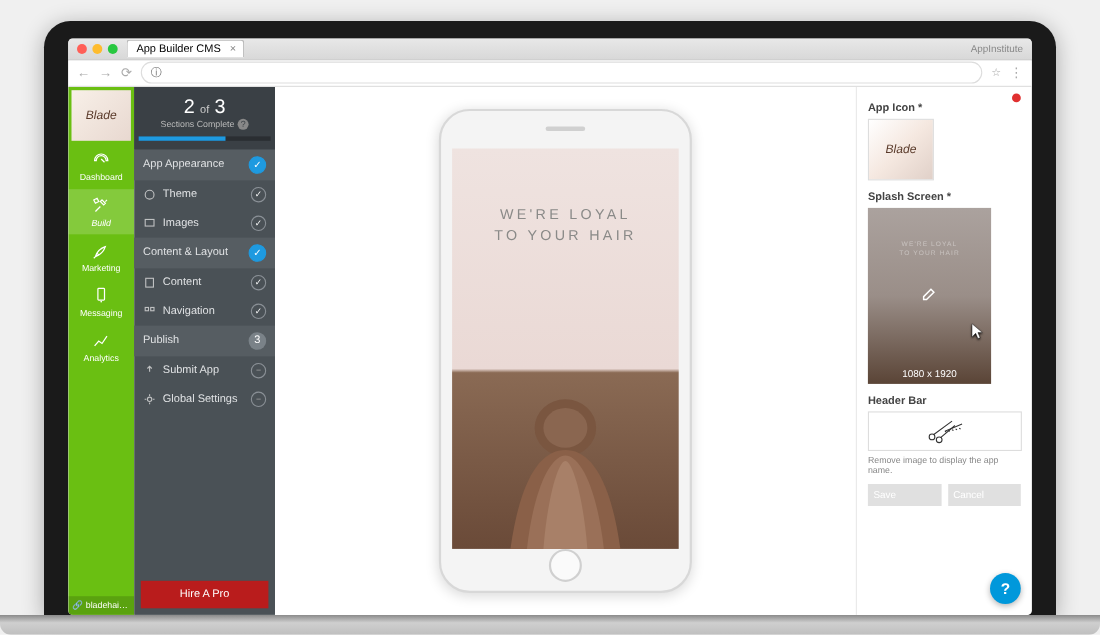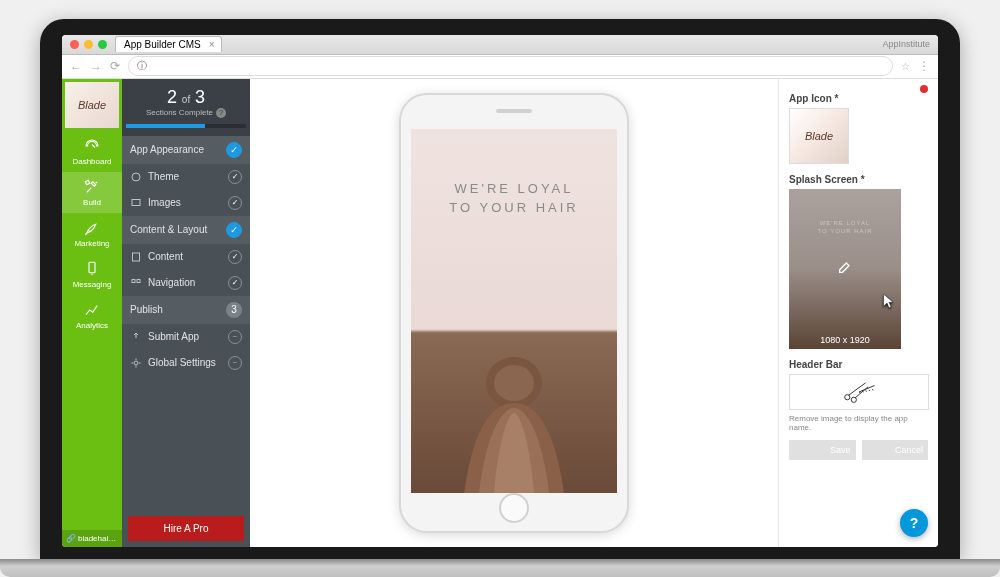--- a/index.html
+++ b/index.html
@@ -1,18 +1,18 @@
 <!DOCTYPE html>
 <html><head>
 <meta charset="utf-8">
 <style>
 * { margin: 0; padding: 0; box-sizing: border-box; font-family: -apple-system, "Helvetica Neue", Arial, sans-serif; }
 body { background: #f0f0f0; display: flex; justify-content: center; align-items: center; height: 577px; width: 1000px; }
 
-.laptop { width: 920px; height: 540px; background: #1a1a1a; border-radius: 24px 24px 0 0; padding: 16px 22px 12px; position: relative; box-shadow: 0 4px 20px rgba(0,0,0,0.3); }
+.laptop { width: 920px; height: 540px; background: #1a1a1a; border-radius: 24px 24px 0 0; padding: 16px 22px 0; position: relative; box-shadow: 0 4px 20px rgba(0,0,0,0.3); }
 .laptop::after { content: ""; position: absolute; bottom: -18px; left: -40px; right: -40px; height: 18px; background: linear-gradient(#8a8a8a,#cfcfcf 40%,#bfbfbf); border-radius: 0 0 10px 10px; }
 .laptop-label { position: absolute; bottom: -15px; left: 50%; transform: translateX(-50%); font-size: 9px; color: #555; letter-spacing: 1px; }
 
 .screen { width: 100%; height: 100%; background: #fff; border-radius: 4px; overflow: hidden; display: flex; flex-direction: column; }
 
 .titlebar { height: 20px; background: linear-gradient(#e8e8e8,#d8d8d8); display: flex; align-items: center; padding: 0 8px; font-size: 10px; border-bottom: 1px solid #bbb; }
 .tl-dots { display: flex; gap: 5px; margin-right: 8px; }
 .tl-dot { width: 9px; height: 9px; border-radius: 50%; }
 .tl-red { background:#ff5f57;} .tl-yellow{background:#febc2e;} .tl-green{background:#28c840;}
 .tab { background:#fff; border:1px solid #bbb; border-bottom:none; padding:2px 20px 2px 8px; border-radius:3px 3px 0 0; position: relative; }
@@ -22,21 +22,21 @@
 .urlbar { height: 24px; background:#fff; border-bottom:1px solid #ddd; display:flex; align-items:center; padding:0 8px; gap:8px; font-size:10px; color:#666; }
 .nav-arrow { color:#aaa; font-size:12px; }
 .url-field { flex:1; border:1px solid #ddd; border-radius:10px; padding:2px 8px; display:flex; align-items:center; gap:4px; }
 .url-star { color:#aaa; }
 
 .app { flex:1; display:flex; overflow:hidden; }
 
 .sidebar { width: 60px; background:#6ABF12; display:flex; flex-direction:column; align-items:center; padding-top:0; }
 .logo-tile { width:54px; height:46px; background:linear-gradient(135deg,#f8f0e8,#e8d8d0); margin:3px; display:flex; align-items:center; justify-content:center; font-family:cursive; font-size:11px; color:#5a3a2a; font-style:italic; }
 .side-item { width:100%; padding:6px 2px; display:flex; flex-direction:column; align-items:center; color:#fff; font-size:8px; gap:2px; cursor:pointer; }
-.side-item.active { background:rgba(255,255,255,0.18); }
+.side-item.active { background:rgba(255,255,255,0.18);font-style:italic; }
 .side-icon { width:18px; height:18px; fill:#fff; }
 .side-footer { margin-top:auto; width:100%; padding:4px; font-size:8px; color:#fff; background:rgba(0,0,0,0.15); display:flex; align-items:center; gap:2px; }
 
 .nav-panel { width: 128px; background:#4a5156; display:flex; flex-direction:column; color:#e0e2e4; font-size:10px; }
 .progress-head { background:#3a4045; padding:8px 4px; text-align:center; }
 .prog-big { font-size:18px; font-weight:300; color:#fff; }
 .prog-mid { font-size:10px; color:#ccc; padding:0 2px; }
 .prog-label { font-size:8px; color:#bbb; display:flex; justify-content:center; gap:3px; }
 .prog-bar { height:4px; background:#2a2e32; margin-top:6px; position:relative; }
 .prog-bar::before { content:""; position:absolute; left:0; top:0; bottom:0; width:66%; background:#1e9ae0; }
@@ -66,21 +66,21 @@
 .icon-preview { width:60px; height:56px; border:1px solid #ddd; background:linear-gradient(135deg,#fff,#f5e8e0,#e0d0c8); display:flex; align-items:center; justify-content:center; font-style:italic; font-family:cursive; font-size:11px; color:#5a3a2a; }
 .splash-preview { width:112px; height:160px; background:linear-gradient(#aba29e 0%,#9a8e88 50%,#5a4436 100%); position:relative; margin-top:2px; }
 .splash-preview .edit-ic { position:absolute; top:70px; left:50%; transform:translateX(-50%); color:#fff; }
 .splash-preview .cursor { position:absolute; bottom:36px; right:4px; font-size:14px; color:#fff; filter:drop-shadow(0 1px 1px #000);}
 .splash-dim { position:absolute; bottom:4px; left:0; right:0; text-align:center; color:#fff; font-size:9px; }
 .splash-txt { position:absolute; top:30px; left:0; right:0; text-align:center; color:rgba(255,255,255,0.4); font-size:6px; letter-spacing:1px; line-height:1.4;}
 .header-preview { width:140px; height:36px; border:1px solid #ddd; display:flex; align-items:center; justify-content:center; margin-top:2px;}
 .header-preview svg { width:40px; height:26px; }
 .hint { color:#888; font-size:8px; margin-top:4px; }
 .btn-row { display:flex; gap:6px; margin-top:8px; }
-.btn { flex:1; padding:5px; background:#e0e0e0; color:#fff; text-align:right; font-size:9px; cursor:pointer;}
+.btn { flex:1; padding:5px; background:#e0e0e0; color:#fff; text-align:left; font-size:9px; cursor:pointer;}
 .help-fab { position:absolute; bottom:10px; right:10px; width:28px; height:28px; background:#0098db; border-radius:50%; display:flex; align-items:center; justify-content:center; color:#fff; font-weight:bold; font-size:14px; box-shadow:0 2px 6px rgba(0,0,0,0.3); cursor:pointer;}
 </style>
 </head>
 <body>
 
 <div class="laptop">
   <div class="laptop-label">MacBook</div>
   <div class="screen">
 
     <div class="titlebar">

